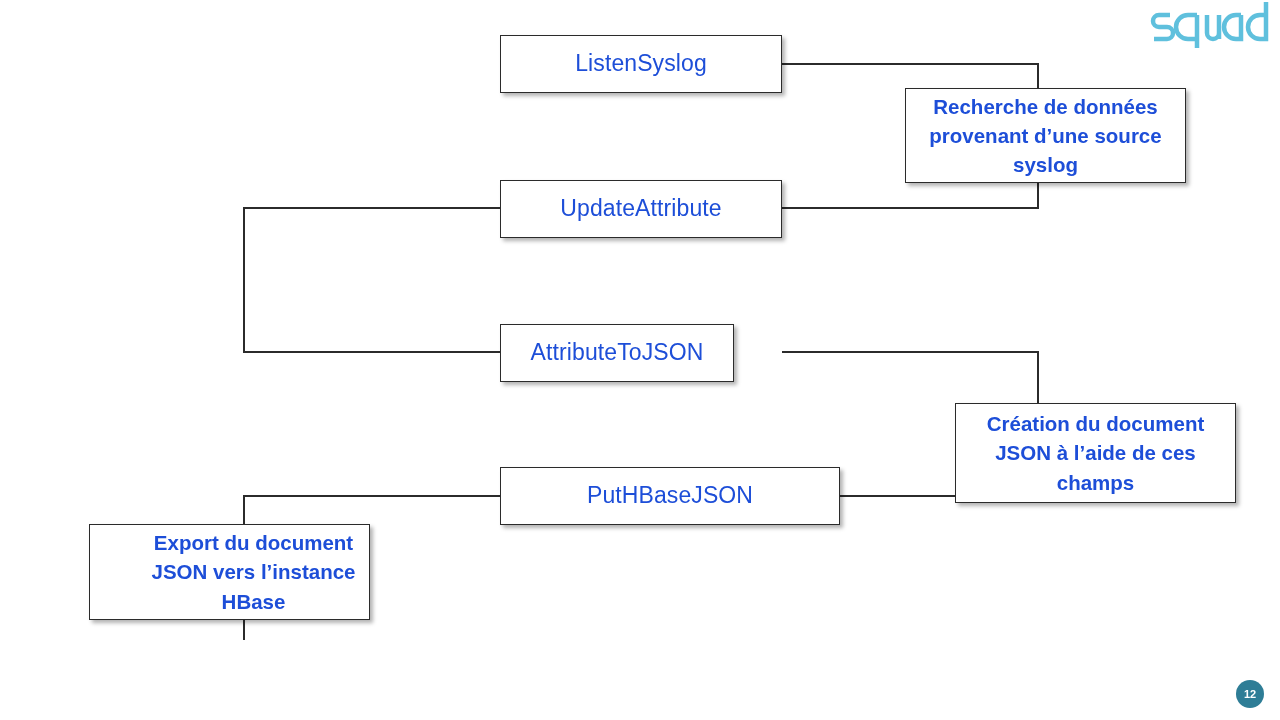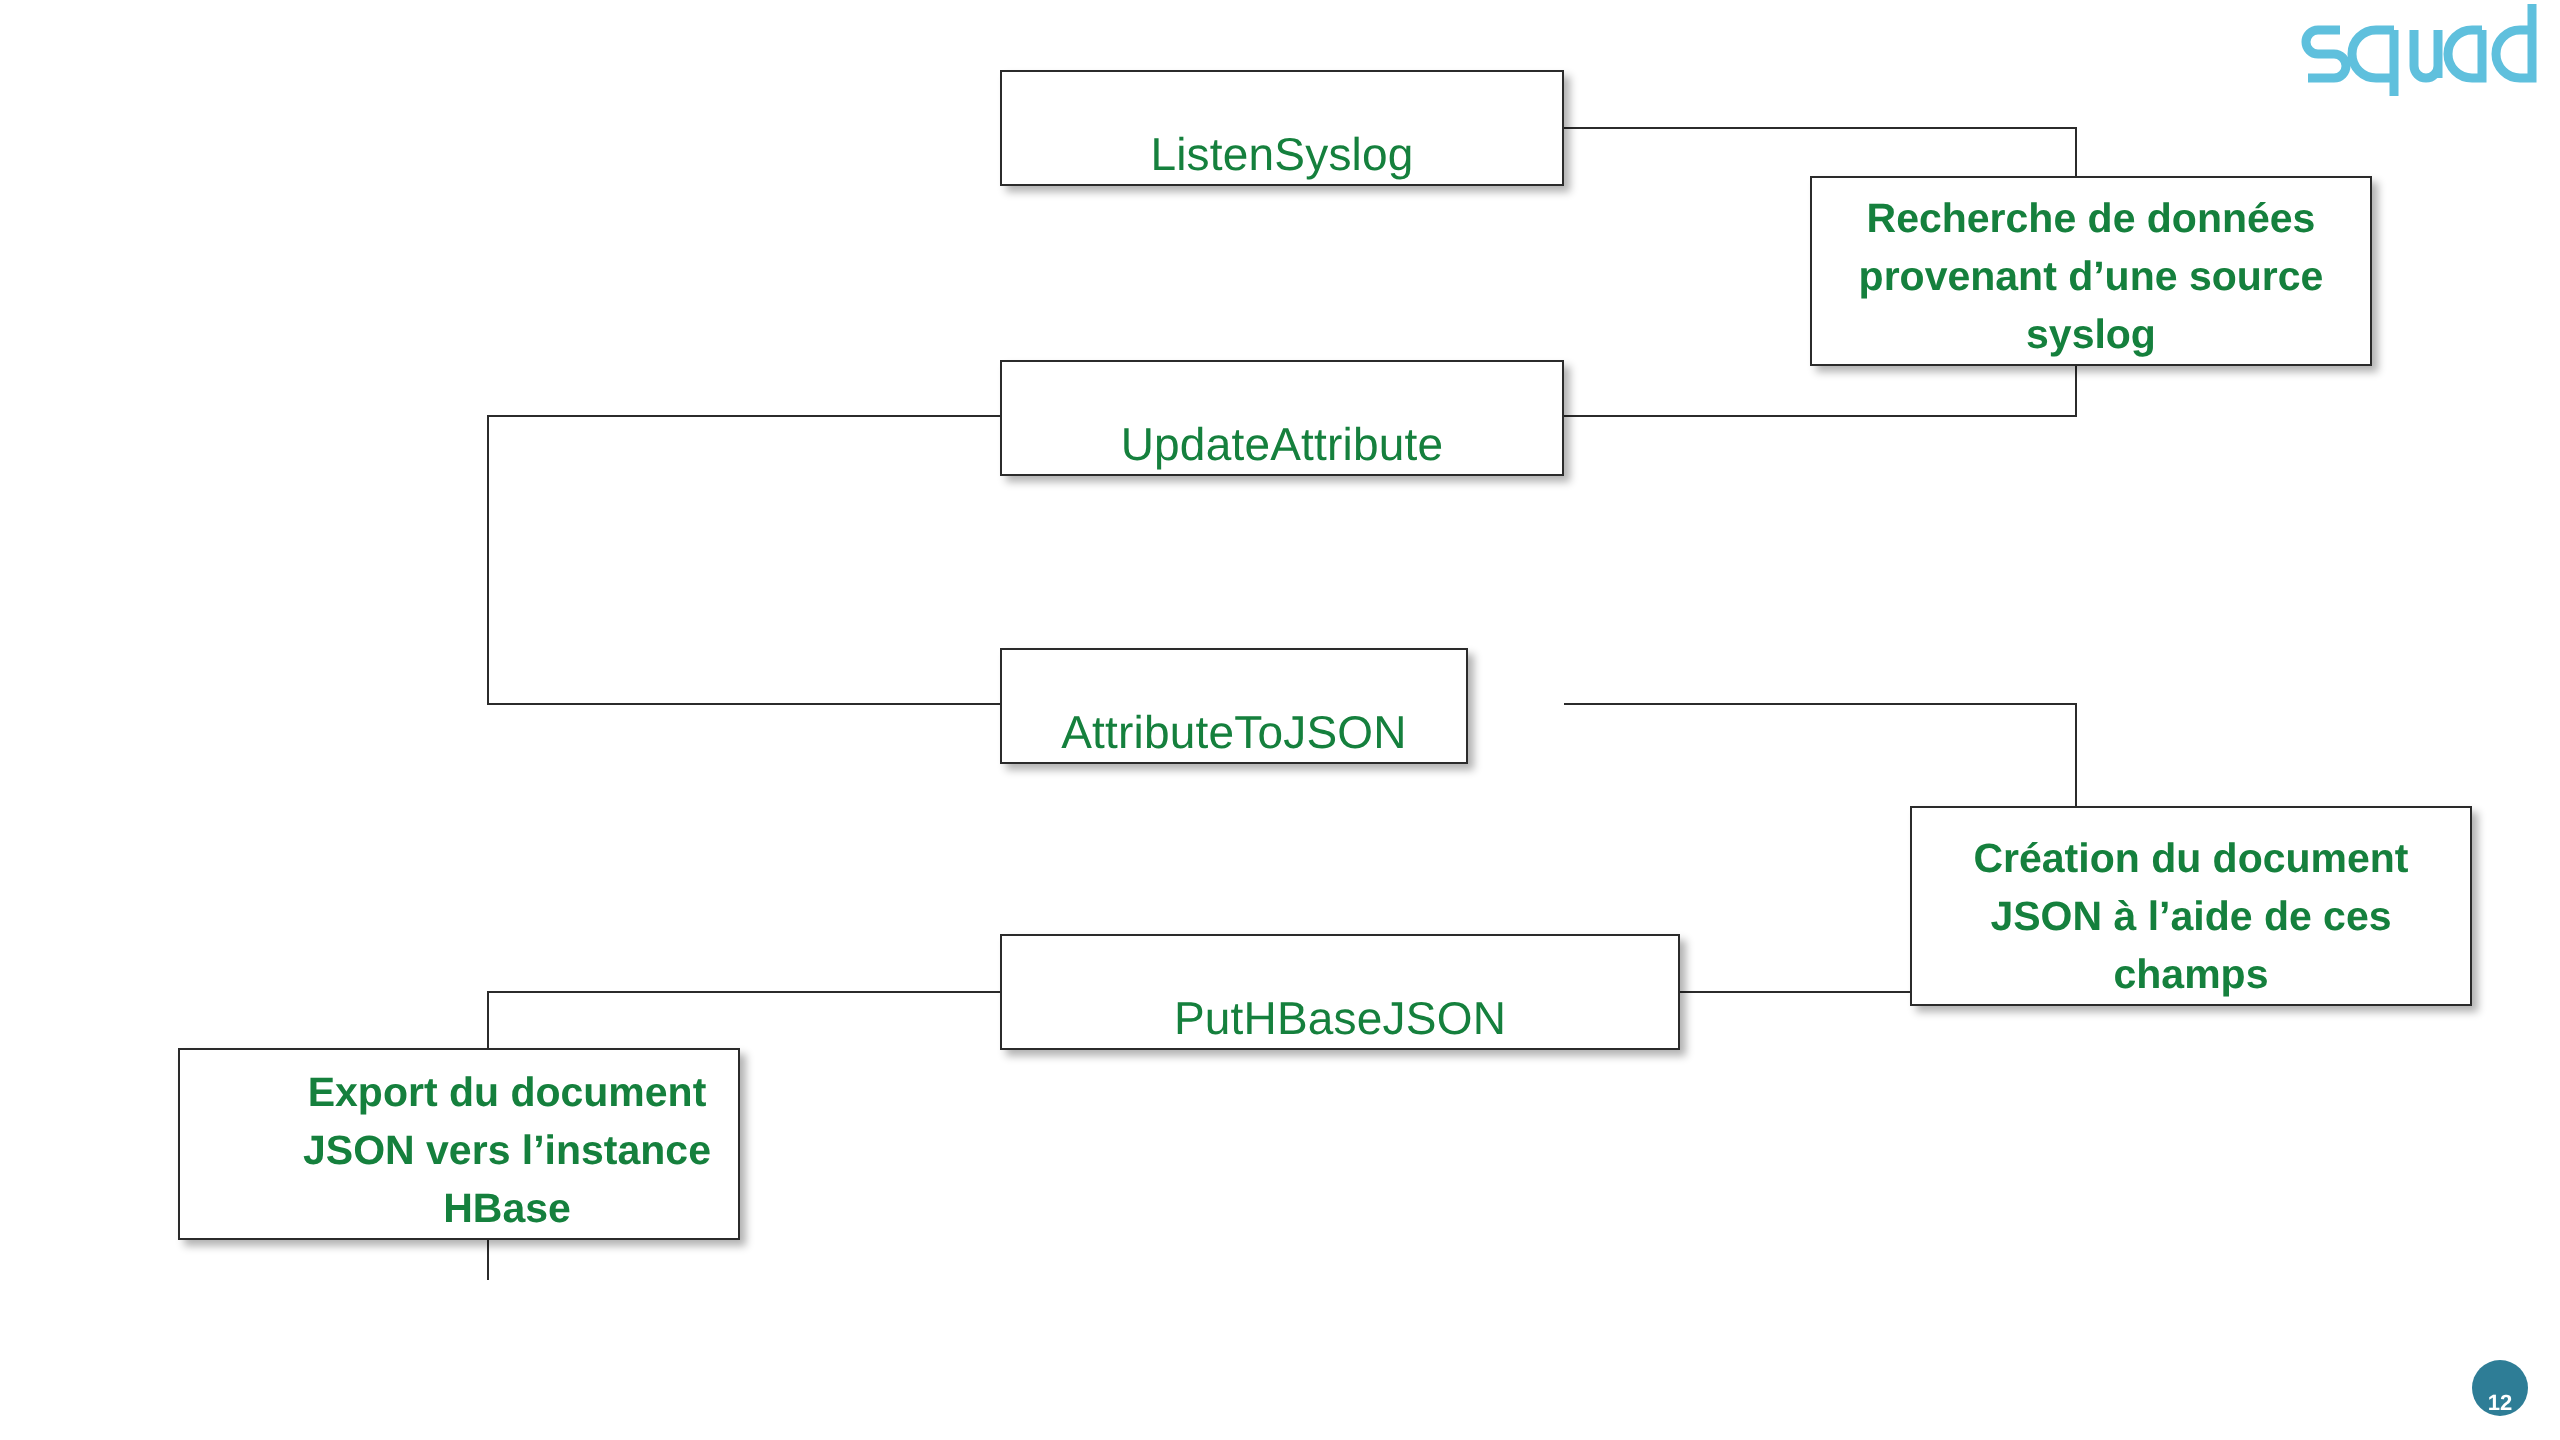--- a/index.html
+++ b/index.html
@@ -32,24 +32,24 @@
 
   
   .node {
     position: absolute;
     z-index: 3;
     box-sizing: border-box;
     background: #ffffff;
     border: 1.4px solid #2b2b2b;
     box-shadow: 3px 3px 4px rgba(0,0,0,0.30);
     display: flex;
-    align-items: flex-end;
+    align-items: center;
     justify-content: center;
     text-align: center;
-    color: #15803d;
+    color: #1d4ed8;
   }
   .node .label {
     display: block;
     width: 100%;
     padding: 0 8px;
     box-sizing: border-box;
   }
 
   
   .node.processor .label {
@@ -86,21 +86,21 @@
     left: 1236px;
     top: 680px;
     width: 28px;
     height: 28px;
     border-radius: 50%;
     background: #2e7d96;
     color: #ffffff;
     font-size: 11px;
     font-weight: 700;
     display: flex;
-    align-items: flex-end;
+    align-items: center;
     justify-content: center;
     line-height: 1;
   }
 </style>
 </head>
 <body>
 
 <div id="slide">
 
   <svg id="connectors" viewBox="0 0 1280 720" width="1280" height="720" xmlns="http://www.w3.org/2000/svg">

